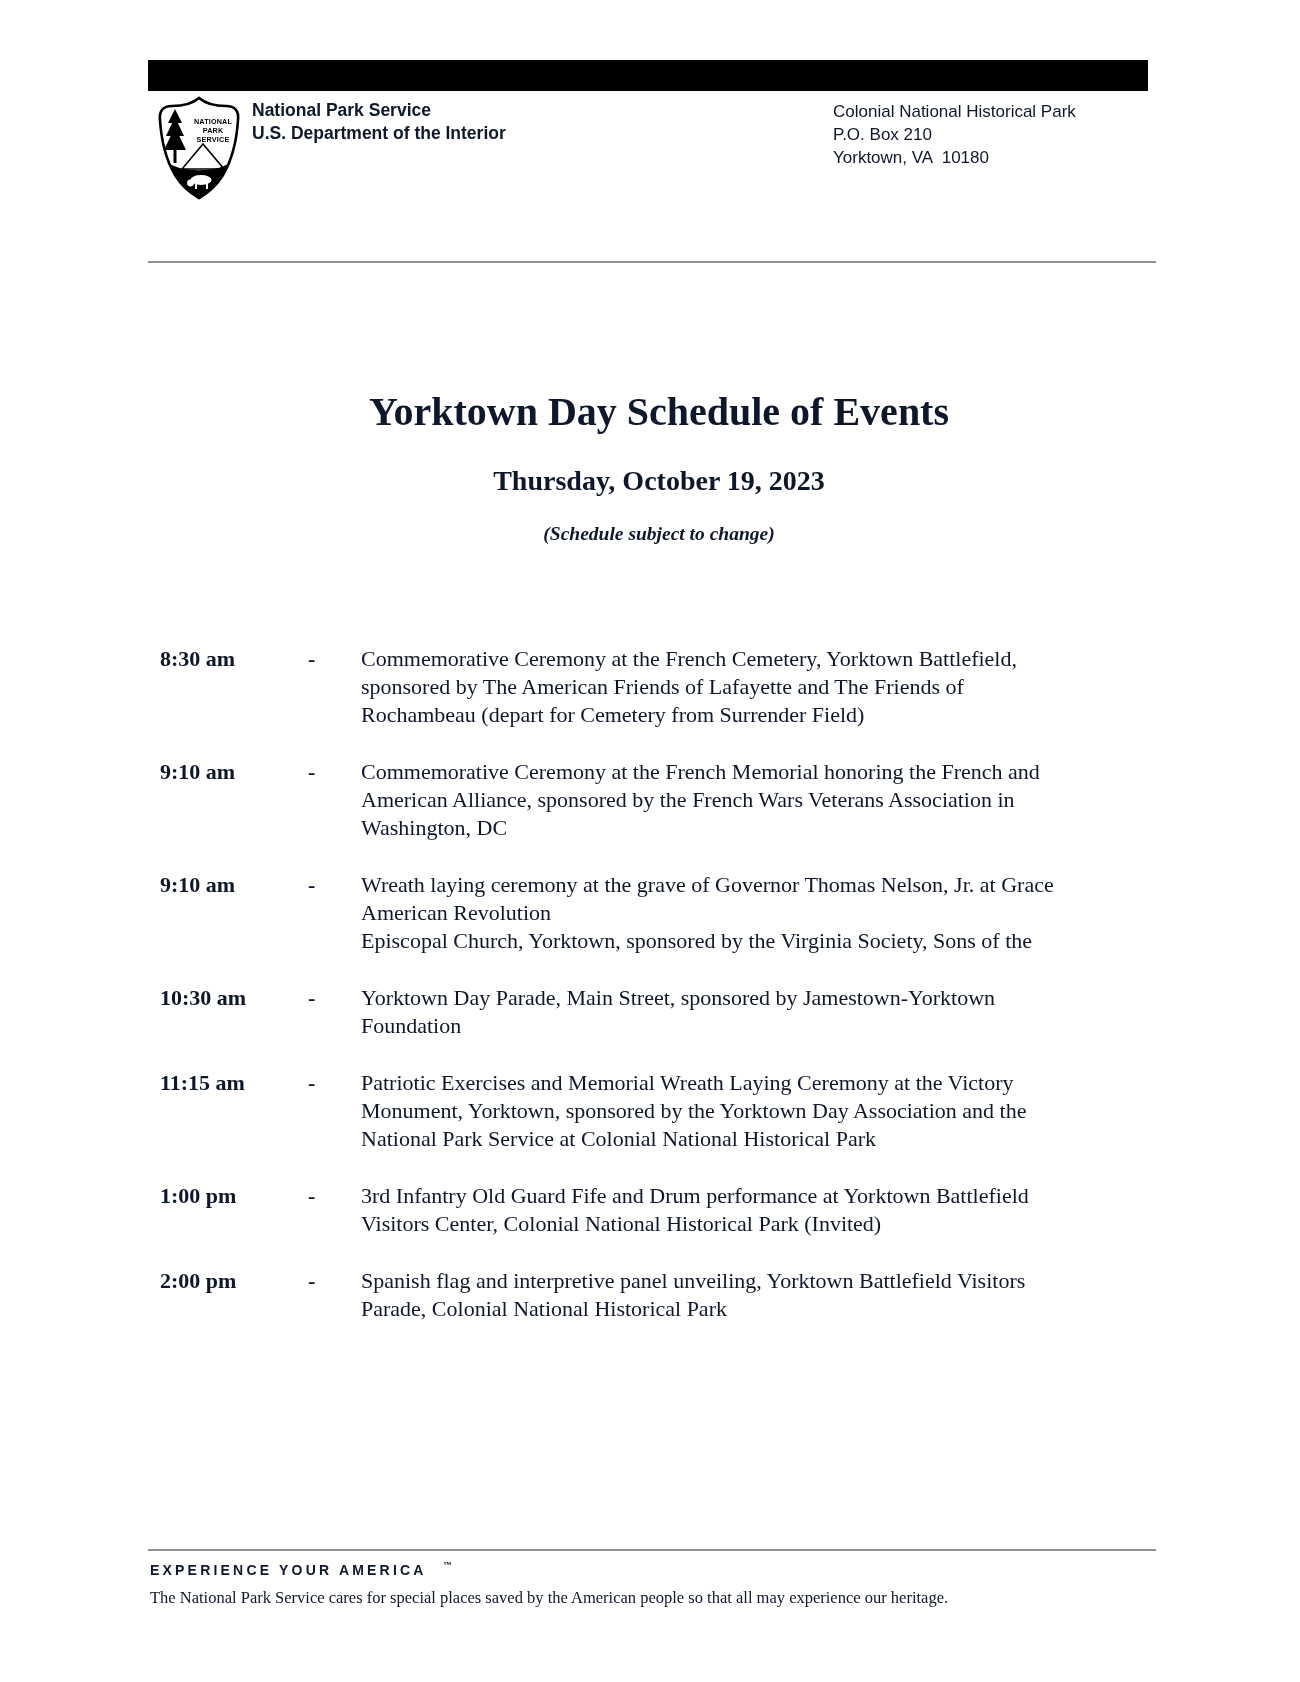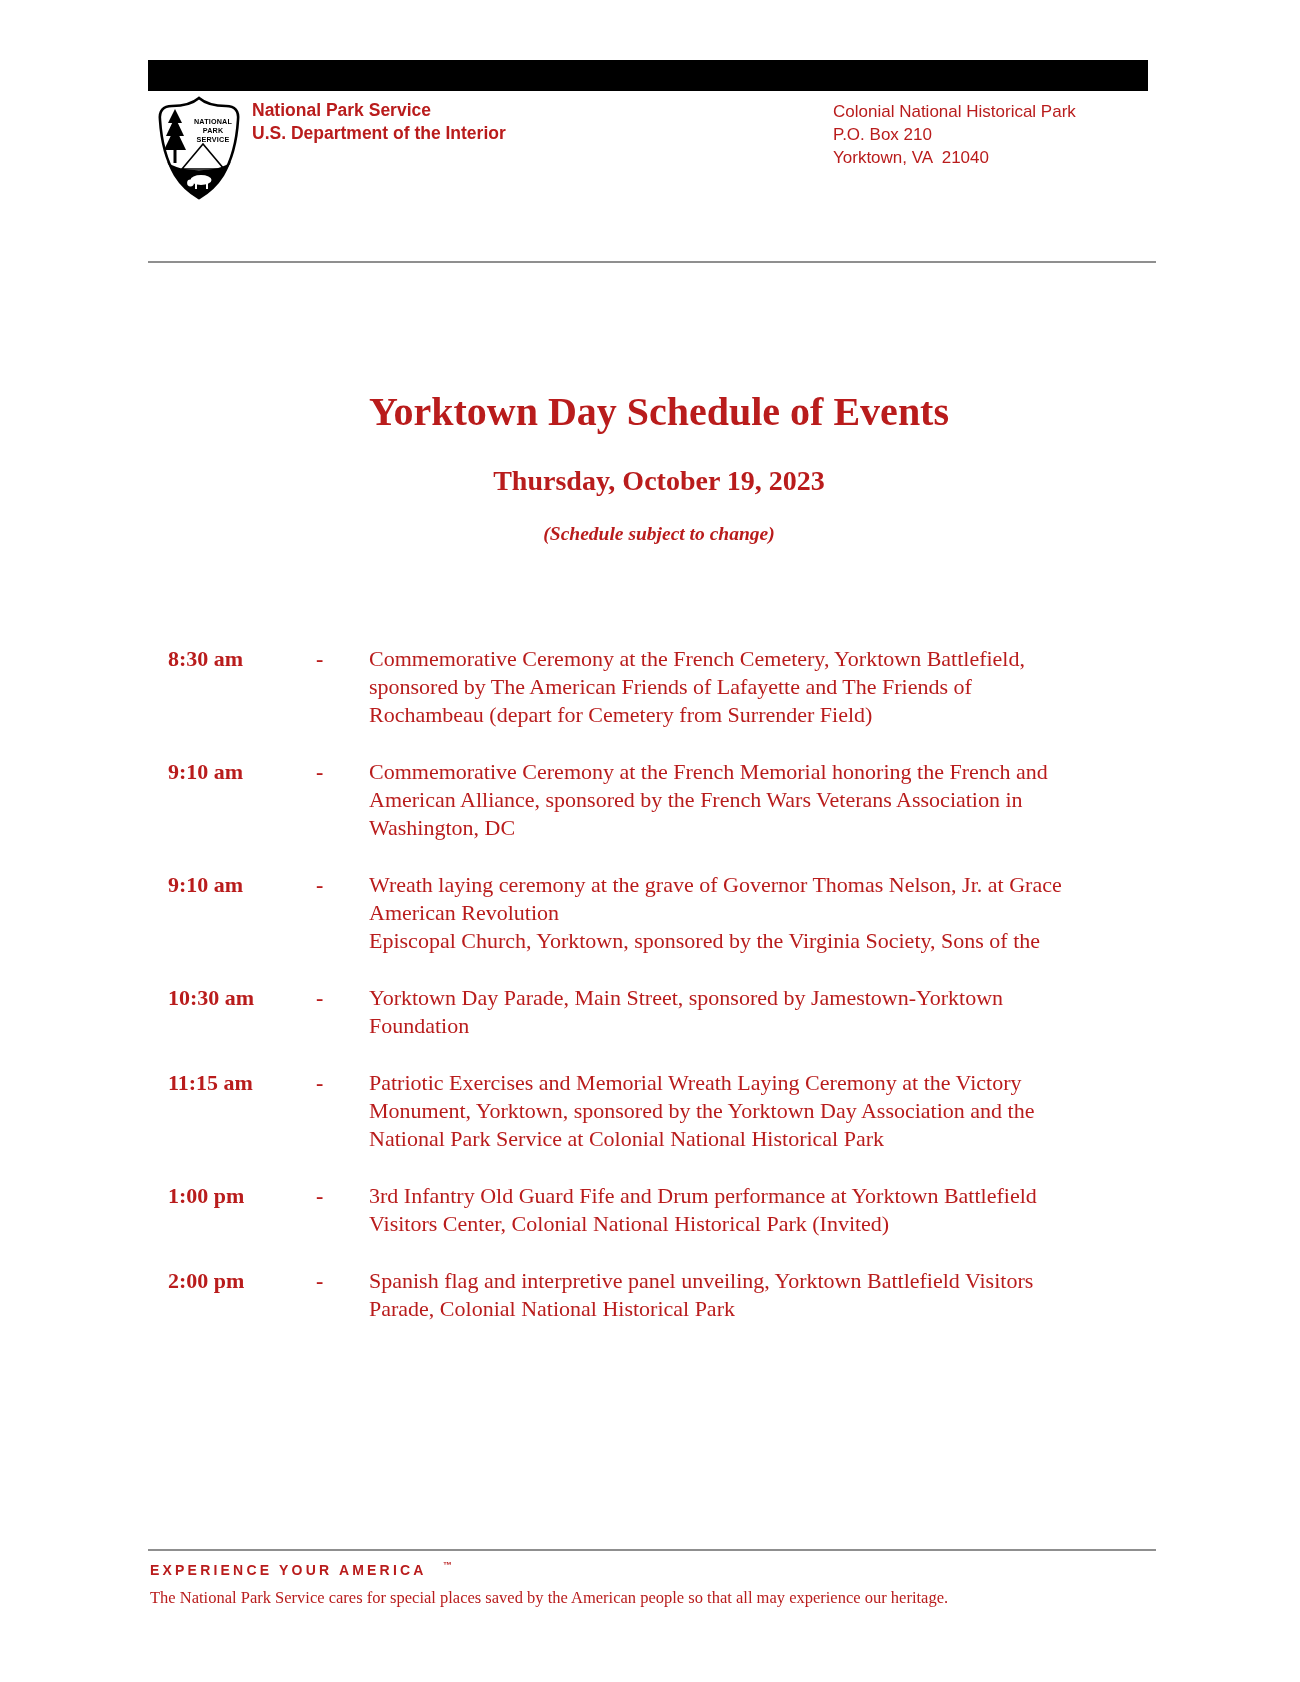--- a/index.html
+++ b/index.html
@@ -1,16 +1,16 @@
 <!DOCTYPE html>
 <html><head>
 <meta charset="utf-8">
 <style>
   html,body{margin:0;padding:0;background:#ffffff;}
-  .page{position:relative;width:1300px;height:1682px;background:#ffffff;color:#b91c1c;
+  .page{position:relative;width:1300px;height:1682px;background:#ffffff;color:#0f172a;
         font-family:"Liberation Serif",serif;overflow:hidden;}
 
   .top-bar{position:absolute;left:148px;top:60px;width:1000px;height:31px;background:#000;}
 
   .logo{position:absolute;left:155px;top:96px;width:88px;height:104px;}
 
   .hdr-left{position:absolute;left:252px;top:99px;
             font-family:"Liberation Sans",sans-serif;font-weight:bold;
             font-size:17.5px;line-height:23px;}
   .hdr-right{position:absolute;left:833px;top:100px;
@@ -20,21 +20,21 @@
 
   .rule{position:absolute;left:148px;width:1008px;height:0;border-top:2px solid #8f8f8f;}
   .rule-top{top:261px;}
   .rule-bottom{top:1549px;}
 
   .centered{position:absolute;left:148px;width:1022px;text-align:center;}
   .title{top:391px;font-size:40px;font-weight:bold;line-height:1.05;}
   .docdate{top:466px;font-size:28px;font-weight:bold;line-height:1.05;}
   .note{top:524px;font-size:19.5px;font-weight:bold;font-style:italic;line-height:1.05;}
 
-  .schedule{position:absolute;left:168px;top:645px;width:1010px;}
+  .schedule{position:absolute;left:160px;top:645px;width:1010px;}
   .entry{display:flex;align-items:flex-start;margin-bottom:29px;
          font-size:22px;line-height:28px;}
   .entry .time{width:148px;flex:none;font-weight:bold;}
   .entry .dash{width:53px;flex:none;font-weight:bold;}
   .entry .desc{flex:1;}
   .entry .desc div{white-space:nowrap;}
 
   .slogan{position:absolute;left:150px;top:1560px;
           font-family:"Liberation Sans",sans-serif;font-weight:bold;
           font-size:14px;letter-spacing:3.2px;text-align:right;}
@@ -71,21 +71,21 @@
   </svg>
 
   <div class="hdr-left">
     <div>National Park Service</div>
     <div>U.S. Department of the Interior</div>
   </div>
 
   <div class="hdr-right">
     <div>Colonial National Historical Park</div>
     <div>P.O. Box 210</div>
-    <div>Yorktown, VA  21040</div>
+    <div>Yorktown, VA  10180</div>
   </div>
 
   <div class="rule rule-top"></div>
 
   <div class="centered title">Yorktown Day Schedule of Events</div>
   <div class="centered docdate">Thursday, October 19, 2023</div>
   <div class="centered note">(Schedule subject to change)</div>
 
   <div class="schedule">
 

